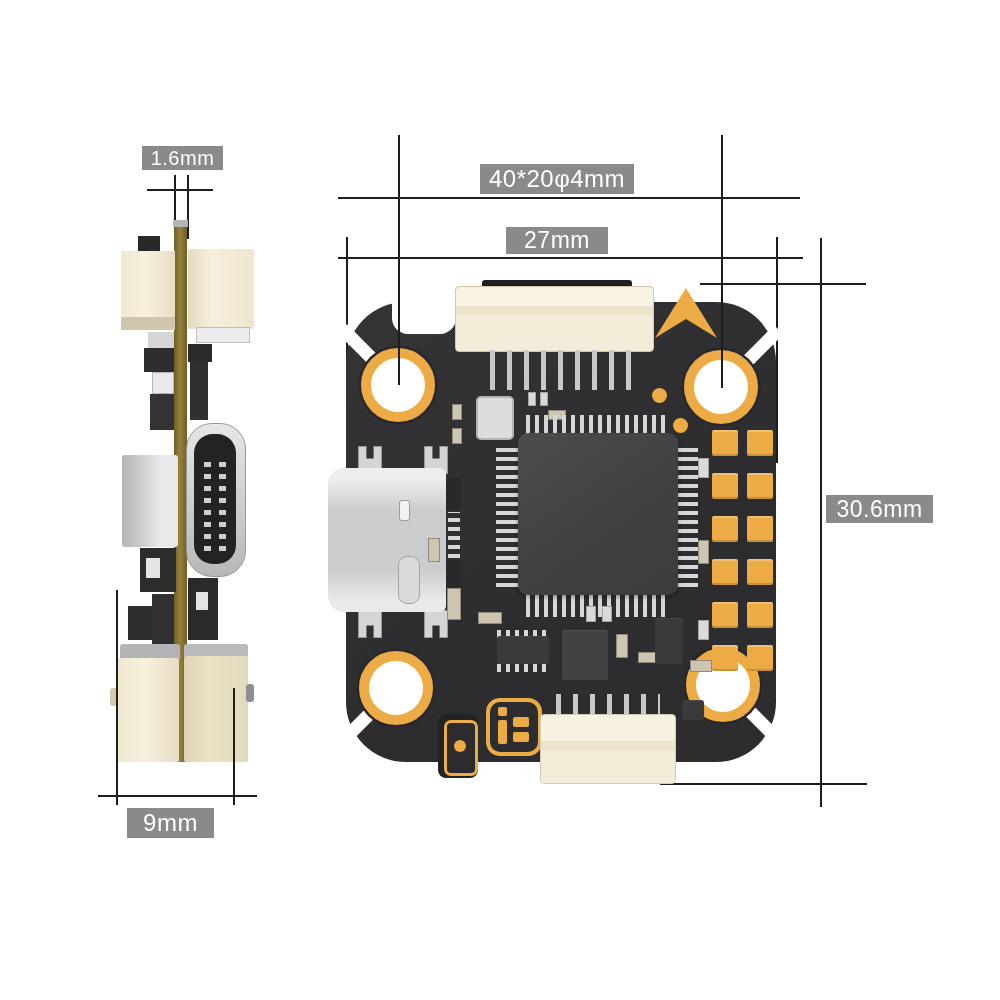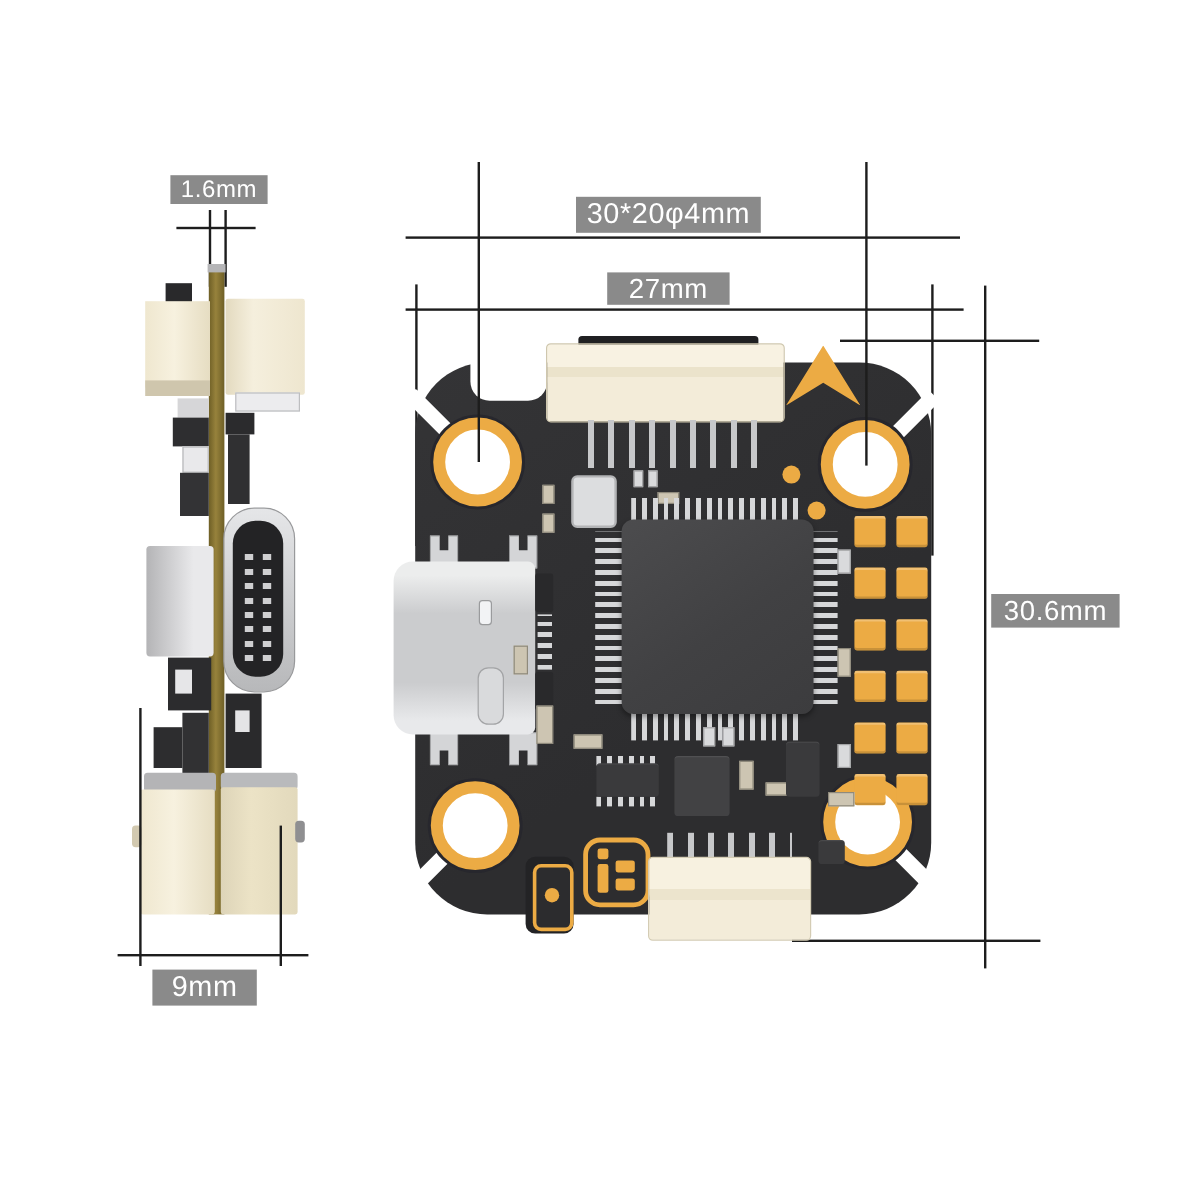--- a/index.html
+++ b/index.html
@@ -47,21 +47,21 @@
   <div class="dl h z2" style="left:660px;top:783px;width:207px;"></div>
 
   <div class="dl v z2" style="left:174px;top:175px;height:64px;"></div>
   <div class="dl v z2" style="left:187px;top:175px;height:64px;"></div>
   <div class="dl h z2" style="left:147px;top:189px;width:66px;"></div>
   <div class="dl h z2" style="left:98px;top:795px;width:159px;"></div>
   <div class="dl v z30" style="left:116px;top:590px;height:215px;"></div>
   <div class="dl v z30" style="left:233px;top:688px;height:117px;"></div>
 
   <div class="dim-label" style="left:142px;top:146px;width:81px;height:24px;font-size:20px;">1.6mm</div>
-  <div class="dim-label" style="left:480px;top:164px;width:154px;height:30px;font-size:24px;">30*20φ4mm</div>
+  <div class="dim-label" style="left:480px;top:164px;width:154px;height:30px;font-size:24px;">40*20φ4mm</div>
   <div class="dim-label" style="left:506px;top:227px;width:102px;height:27px;font-size:23px;">27mm</div>
   <div class="dim-label" style="left:826px;top:495px;width:107px;height:28px;font-size:23px;">30.6mm</div>
   <div class="dim-label" style="left:127px;top:808px;width:87px;height:30px;font-size:24px;">9mm</div>
 
   <div class="abs dark z10" style="left:346px;top:302px;width:430px;height:460px;border-radius:60px;
               background:linear-gradient(145deg,#343436 0%,#2d2d2f 60%);"></div>
 
   <div class="abs z16" style="left:392px;top:294px;width:64px;height:40px;background:#ffffff;border-radius:0 0 16px 16px;"></div>
 
   <div class="slit" style="left:361px;top:317px;width:13px;height:74px;transform:rotate(-45deg);"></div>

